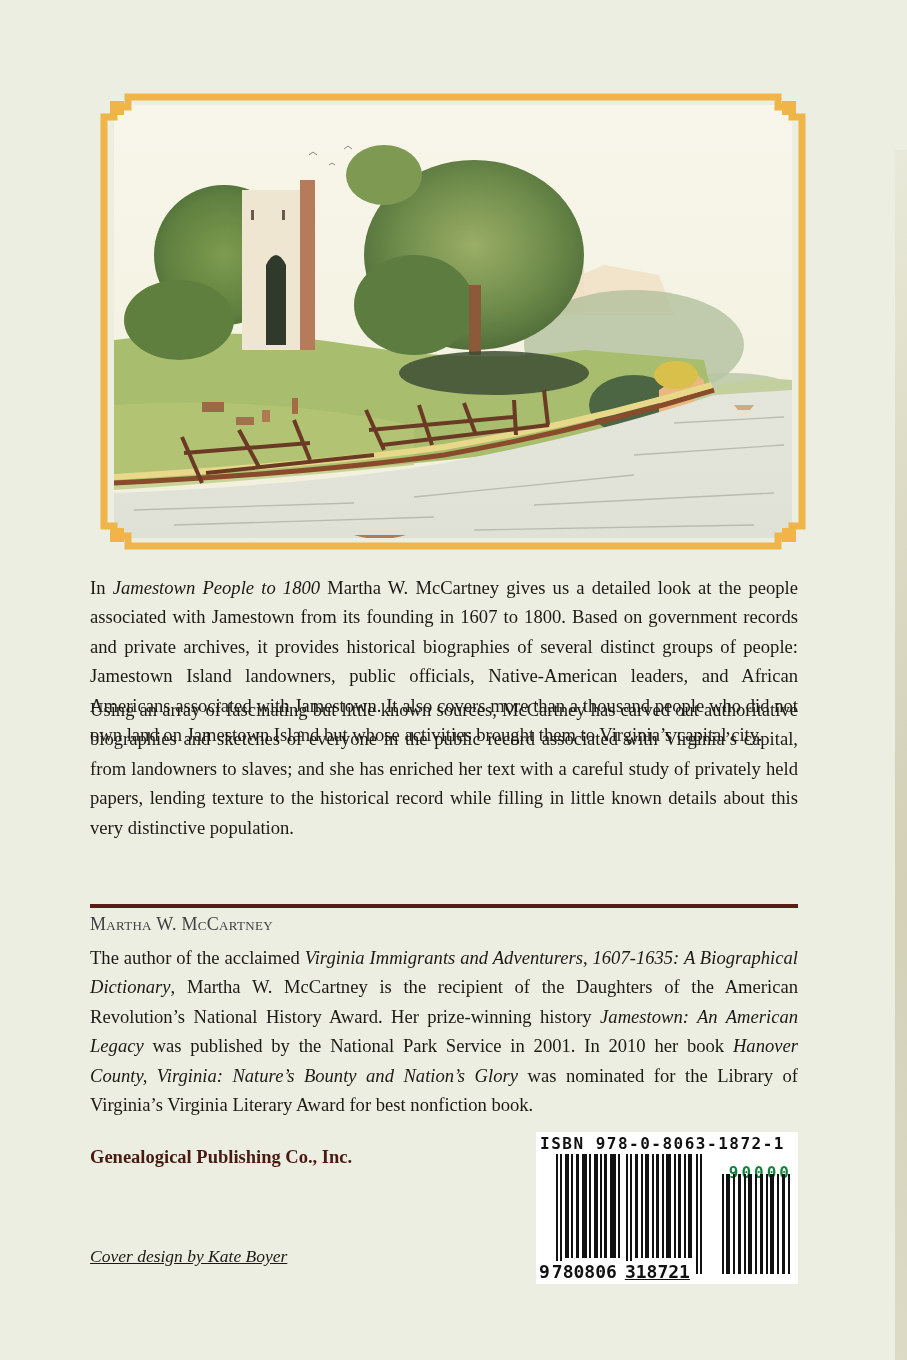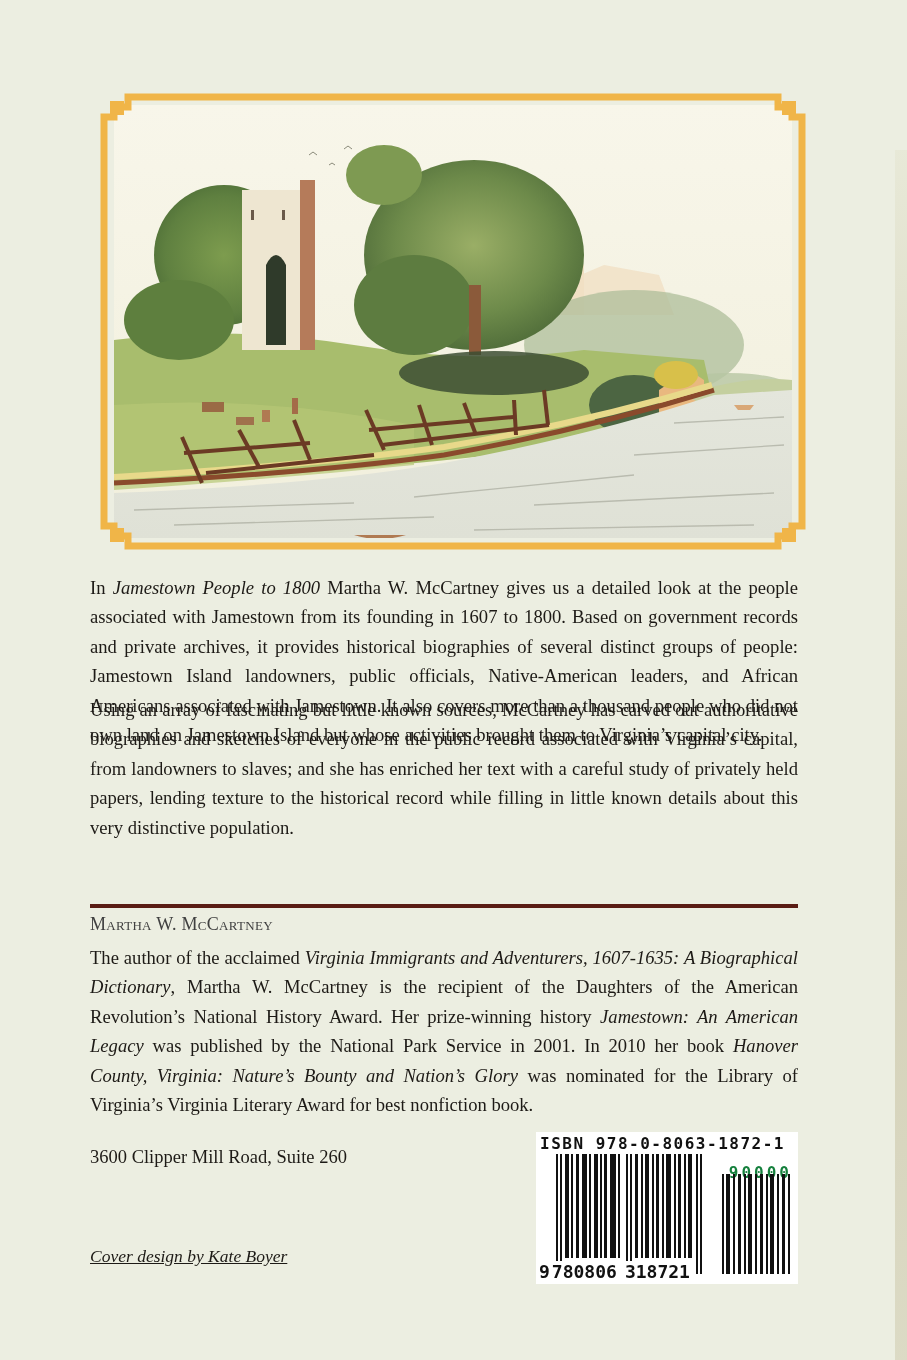--- a/index.html
+++ b/index.html
@@ -195,21 +195,21 @@
 
 <p class="text para2" style="margin:0;">Using an array of fascinating but little known sources, McCartney has carved out authoritative biographies and sketches of everyone in the public record associated with Virginia’s capital, from landowners to slaves; and she has enriched her text with a careful study of privately held papers, lending texture to the historical record while filling in little known details about this very distinctive population.</p>
 
 <div class="rule"></div>
 
 <div class="author-heading">Martha W. McCartney</div>
 
 <p class="text bio" style="margin:0;"><span>The author of the acclaimed </span><i>Virginia Immigrants and Adventurers, 1607-1635: A Biographical Dictionary</i><span>, Martha W. McCartney is the recipient of the Daughters of the American Revolution’s National History Award. Her prize-winning history </span><i>Jamestown: An American Legacy</i><span> was published by the National Park Service in 2001. In 2010 her book </span><i>Hanover County, Virginia: Nature’s Bounty and Nation’s Glory</i><span> was nominated for the Library of Virginia’s Virginia Literary Award for best nonfiction book.</span></p>
 
 <div class="publisher">
-  <div>3600 Clipper Mill Road, Suite 260</div>
+  <div class="pub-name">Genealogical Publishing Co., Inc.</div>
 </div>
 
 <div class="credit">Cover design by Kate Boyer</div>
 
 <div class="barcode">
   <div class="isbn-label">ISBN 978-0-8063-1872-1</div>
   <div class="price-code">90000</div>
   <svg class="bars-main" viewBox="0 0 150 120" preserveAspectRatio="none">
     <g fill="#111">
       <rect x="0" y="0" width="2" height="120"></rect>
@@ -254,15 +254,15 @@
       <rect x="44" y="0" width="2" height="100"></rect>
         <rect x="48" y="0" width="4" height="100"></rect>
       <rect x="55" y="0" width="2" height="100"></rect>
         <rect x="60" y="0" width="3" height="100"></rect>
       <rect x="66" y="0" width="2" height="100"></rect>
     </g>
   </svg>
   <div class="ean-digits">
     <span>9</span>
     <span style="margin-left:0;">780806</span>
-    <span style="margin-left:6px;">318721</span>
+    <span style="margin-left:6px;text-decoration:underline;">318721</span>
   </div>
 </div>
 
 </body></html>

